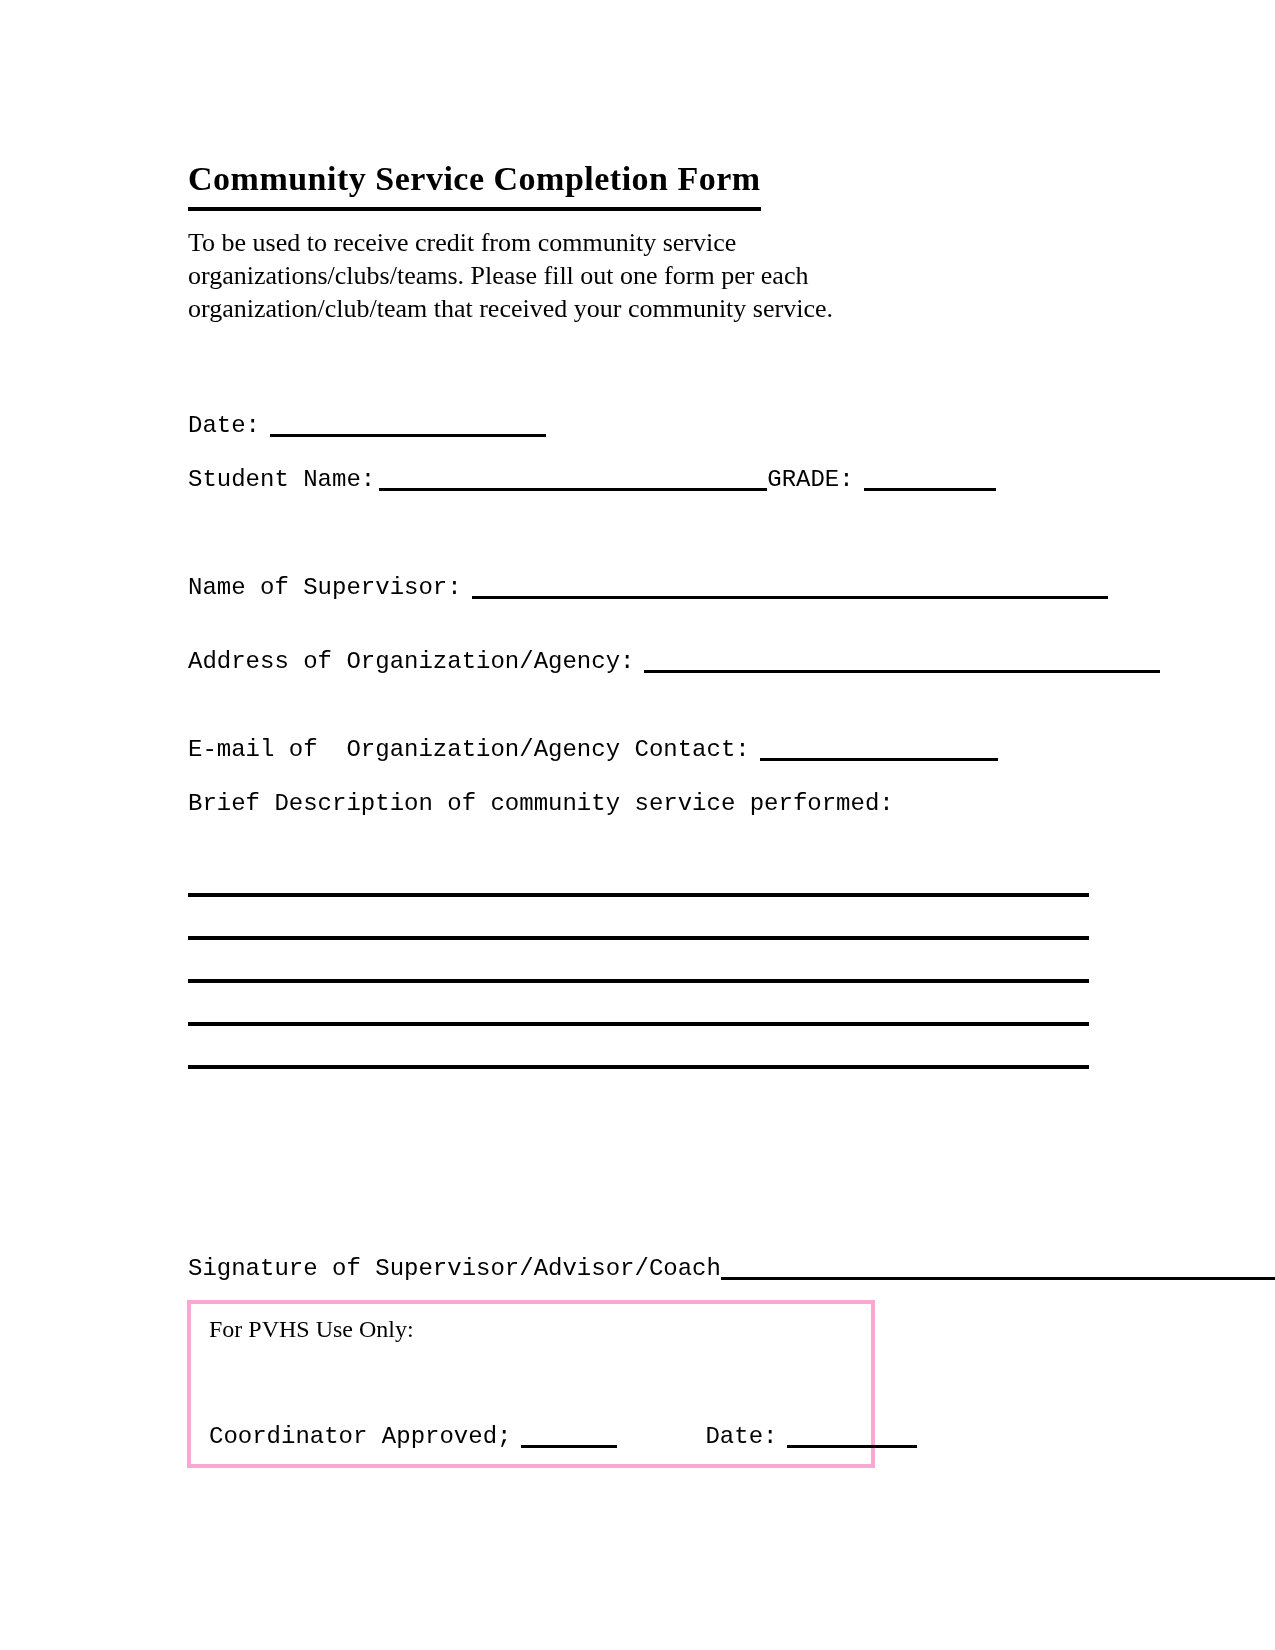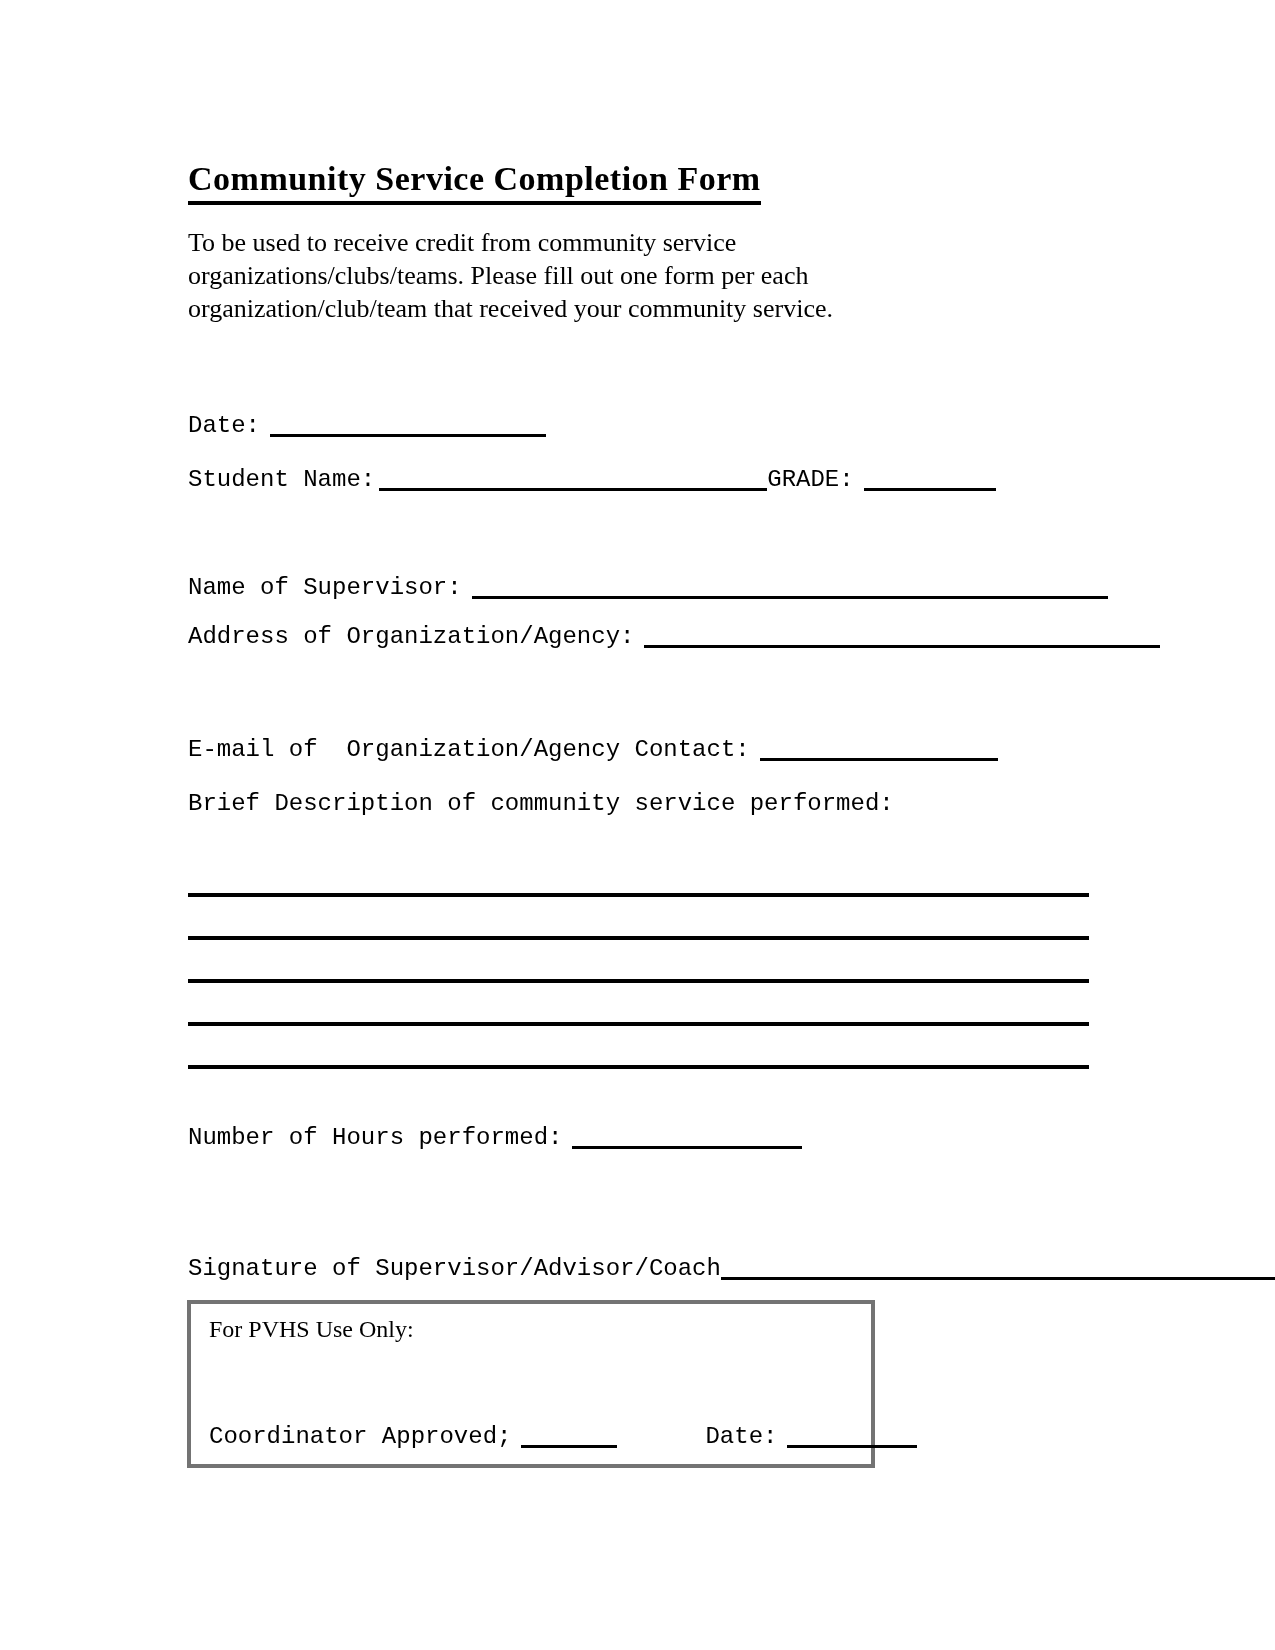--- a/index.html
+++ b/index.html
@@ -10,21 +10,21 @@
     background:#ffffff;
     font-family:"Liberation Serif","DejaVu Serif",serif;
     color:#000000;
     overflow:hidden;
   }
   .abs { position:absolute; left:188px; }
   .doc-title {
     font-size:34px; font-weight:bold;
     display:inline-block;
     border-bottom:4px solid #000;
-    padding-bottom:3px;
+    padding-bottom:9px;
     letter-spacing:0.5px;
     white-space:nowrap;
   }
   .intro {
     font-size:26px; font-weight:normal;
     line-height:33px;
     width:760px;
   }
   .row { font-size:24px; line-height:28px; white-space:nowrap; }
   .label { white-space:pre;font-family:Liberation Mono, monospace; }
@@ -36,21 +36,21 @@
   }
   .gap { margin-left:10px; }
   .desc-line {
     position:absolute; left:188px;
     width:901px; height:0;
     border-top:4px solid #000;
   }
   .office-box {
     position:absolute; left:187px; top:1300px;
     width:662px; height:136px;
-    border:4px solid #737373;
+    border:4px solid #f9a8d4;
     padding:12px 0 12px 18px;
     font-size:24px;
   }
   .office-row { margin-top:78px; white-space:nowrap; }
   .office-gap { margin-left:88px; }
 </style>
 </head>
 <body>
 
 <div class="page">
@@ -67,42 +67,39 @@
 
   <div class="abs row" style="top:464px;">
     <span class="label">Student Name:</span><span class="blank" style="width:388px;margin-left:4px;"></span><span class="label">GRADE:</span><span class="blank gap" style="width:132px;"></span>
   </div>
 
 
   <div class="abs row" style="top:572px;">
     <span class="label">Name of Supervisor:</span><span class="blank gap" style="width:636px;"></span>
   </div>
 
-  <div class="abs row" style="top:621px;text-align:center;">
+  <div class="abs row" style="top:646px;text-align:center;">
     <span class="label">Address of Organization/Agency:</span><span class="blank gap" style="width:516px;"></span>
   </div>
 
 
   <div class="abs row" style="top:734px;">
     <span class="label">E-mail of  Organization/Agency Contact:</span><span class="blank gap" style="width:238px;"></span>
   </div>
 
   <div class="abs row" style="top:788px;">
     <span class="label">Brief Description of community service performed:</span>
   </div>
 
   <div class="desc-line" style="top:893px;"></div>
   <div class="desc-line" style="top:936px;"></div>
   <div class="desc-line" style="top:979px;"></div>
   <div class="desc-line" style="top:1022px;"></div>
   <div class="desc-line" style="top:1065px;"></div>
 
-  <div class="abs row" style="top:1122px;">
-    <span class="label">Number of Hours performed:</span><span class="blank gap" style="width:230px;"></span>
-  </div>
 
   <div class="abs row" style="top:1253px;">
     <span class="label">Signature of Supervisor/Advisor/Coach</span><span class="blank" style="width:556px;"></span>
   </div>
 
   <div class="office-box">
     <div>For PVHS Use Only:</div>
     <div class="office-row">
       <span class="label">Coordinator Approved;</span><span class="blank gap" style="width:96px;"></span><span class="label office-gap">Date:</span><span class="blank gap" style="width:130px;"></span>
     </div>

